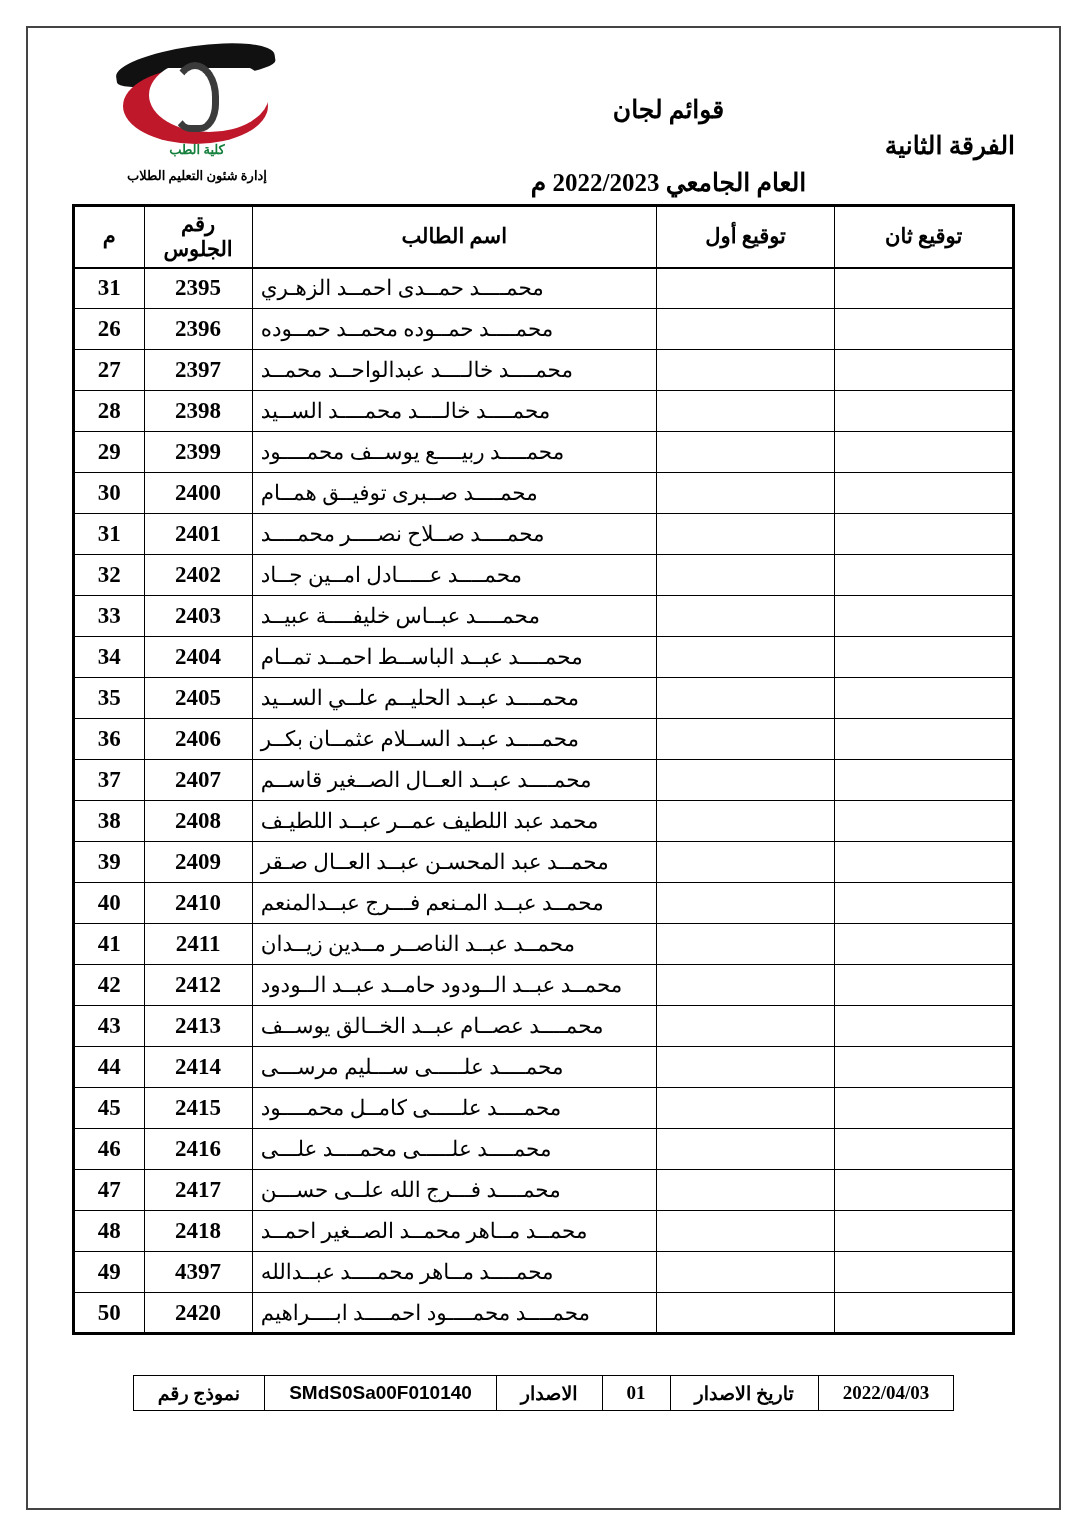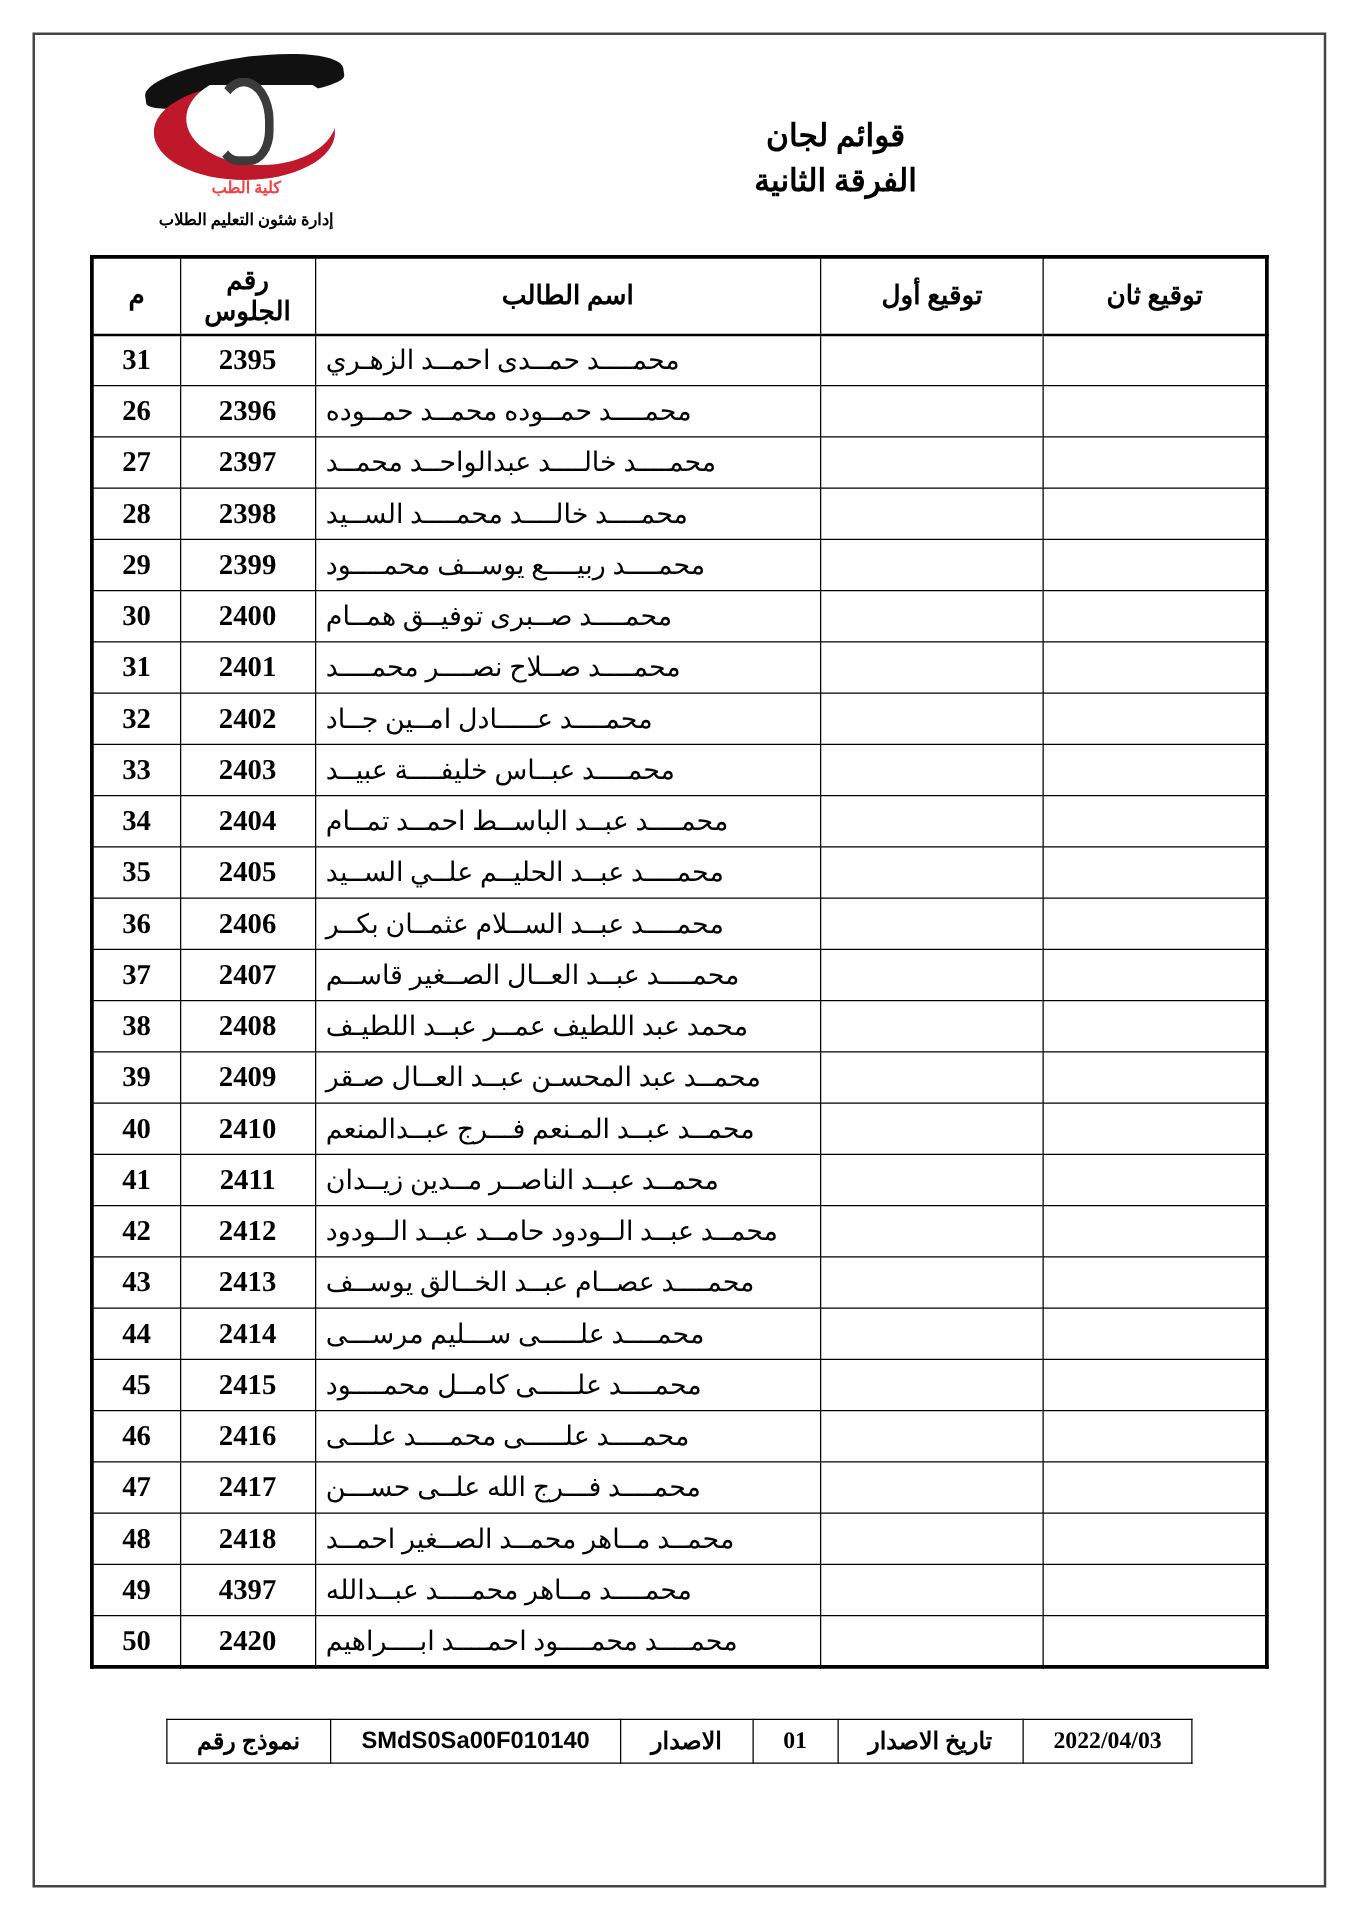--- a/index.html
+++ b/index.html
@@ -59,20 +59,21 @@
     padding-top: 52px;
     line-height: 1.45;
   }
   .hdr-center .t1 {
     font-size: 25px;
     font-weight: bold;
   }
   .hdr-center .t2 {
     font-size: 25px;
     font-weight: bold;
+    text-align: right;
   }
   .hdr-center .t3 {
     font-size: 25px;
     font-weight: bold;
   }
   .univ-text {
     font-size: 19px;
     font-weight: bold;
     line-height: 1.5;
     margin-top: 6px;
@@ -168,21 +169,21 @@
     border-left-color: transparent;
   }
   .logo .bottom-text {
     position: absolute;
     left: 10px;
     bottom: 0;
     width: 160px;
     text-align: center;
     font-size: 13px;
     font-weight: bold;
-    color: #ef4444;
+    color: #15803d;
   }
 
   
   table.roster {
     width: 100%;
     border-collapse: collapse;
     table-layout: fixed;
     margin-top: 4px;
     border: 3px solid #000;
   }
@@ -255,20 +256,21 @@
 <div class="page">
   <div class="page-border"></div>
   <div class="content">
 
     <div class="header">
 
 
       <div class="hdr-center">
         <div class="t1">قوائم لجان</div>
         <div class="t2">الفرقة الثانية</div>
+        <div class="t3">العام الجامعي 2022/2023 م</div>
       </div>
 
       <div class="hdr-side">
         <div class="logo">
           <div class="ribbon"></div>
           <div class="crescent"></div>
           <div class="snake"></div>
           <div class="bottom-text">كلية الطب</div>
         </div>
         <div class="admin-text">إدارة شئون التعليم الطلاب</div>

